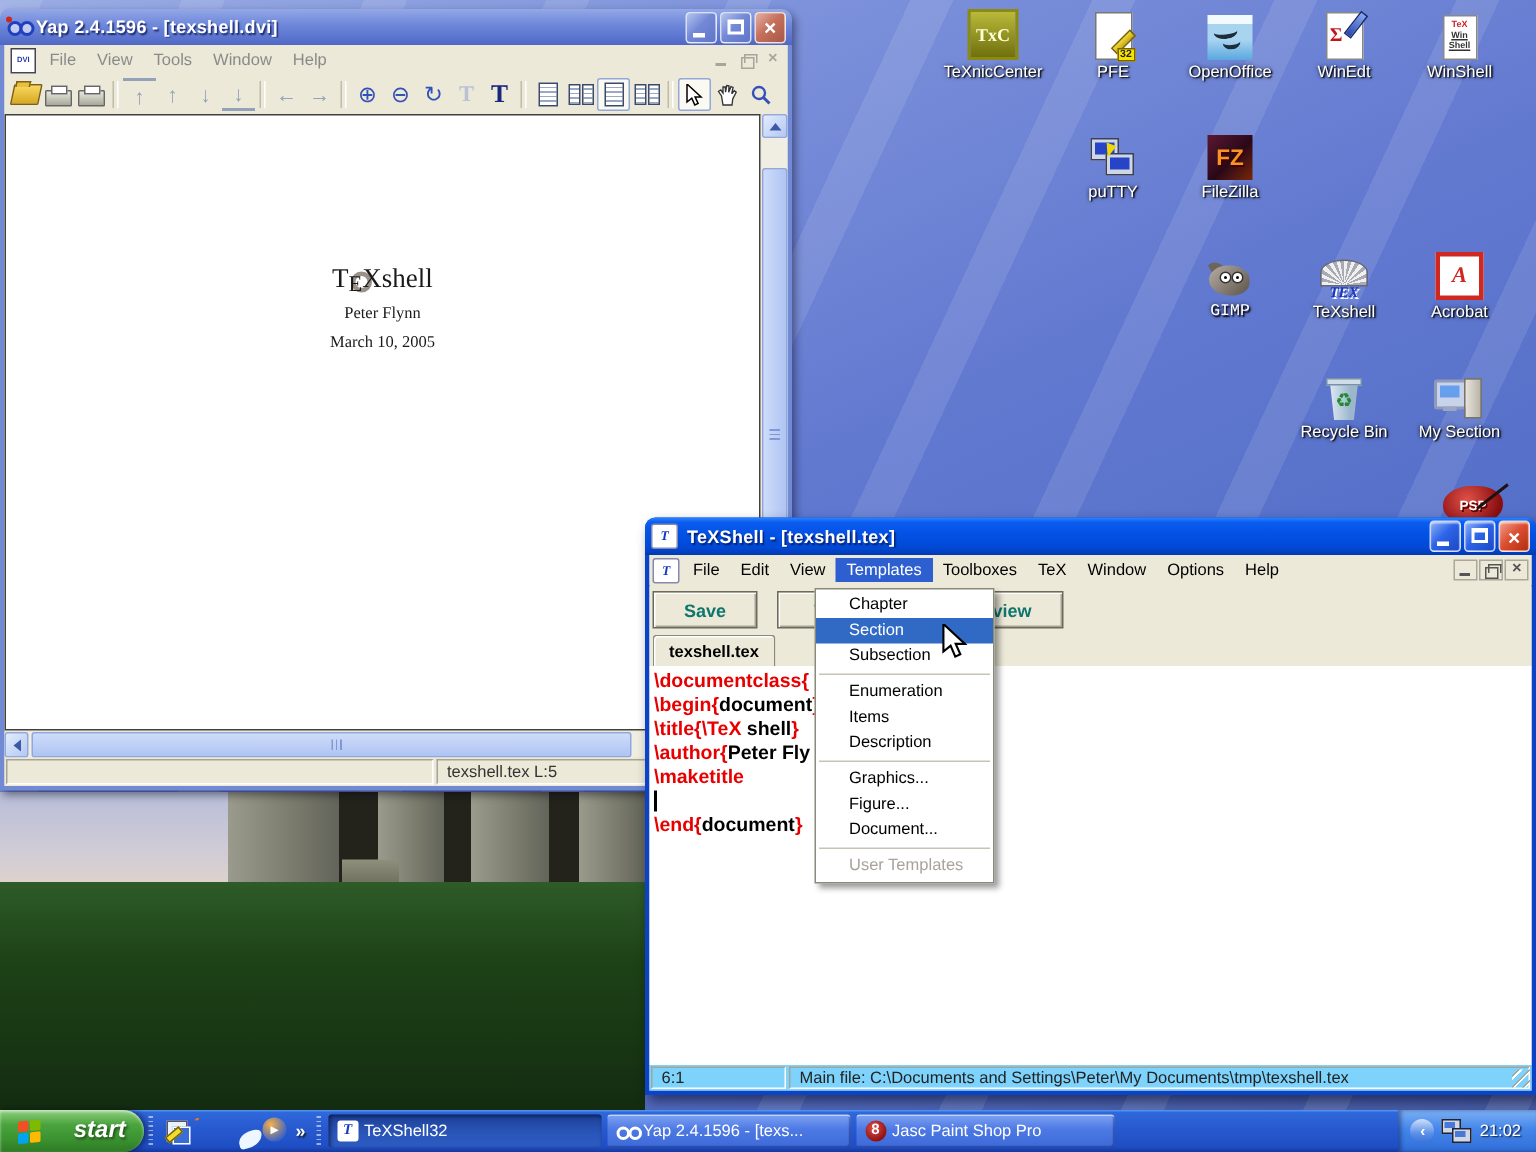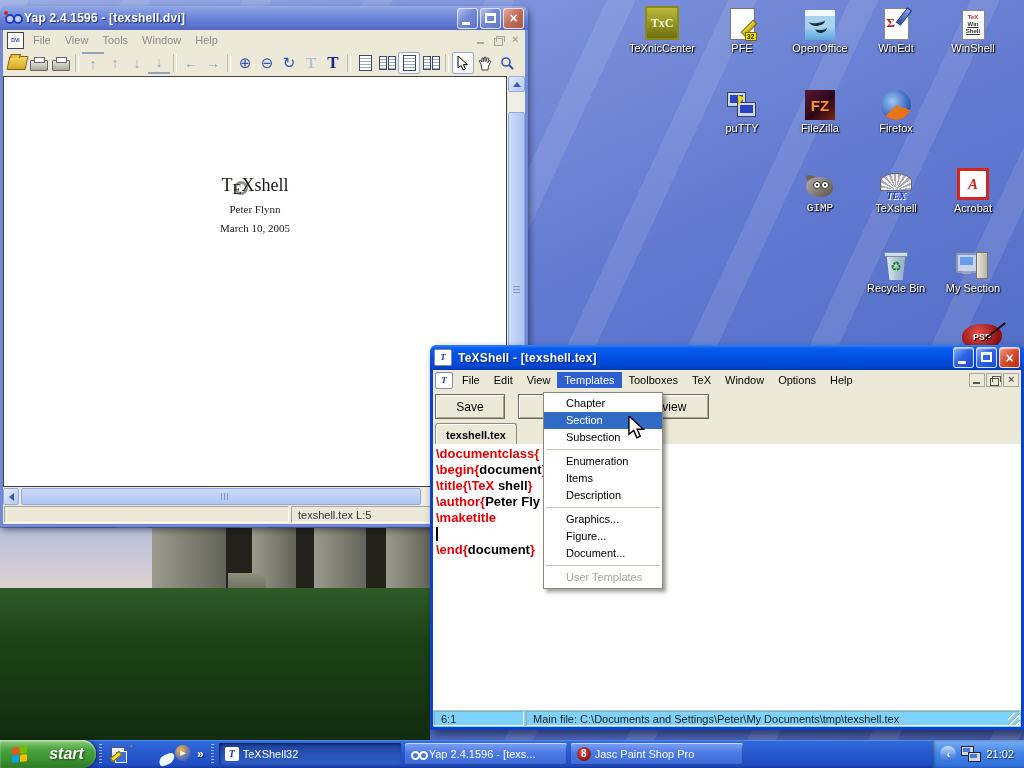--- a/index.html
+++ b/index.html
@@ -152,22 +152,22 @@
   .tex-win{left:430px;top:345px;width:594px;height:385px;z-index:4;border-radius:7px 7px 0 0;
     background:#0a43c8;box-shadow:3px 4px 8px rgba(0,0,20,.5);}
   .tex-title{height:25px;background:linear-gradient(180deg,#2a84ff 0%,#0a5bee 14%,#0351e4 46%,#0148d4 82%,#0239b2 100%);}
   .tex-body{position:absolute;left:3px;top:25px;width:588px;height:357px;background:#ece9d8;}
   .tex-menu .mi{color:#000;}
   .tex-menu .mi.sel{background:#2e5fd0;color:#fff;}
   .tex-ic{width:16px;height:15px;background:#fff;border:1px solid #88a;border-radius:2px;
     font:bold italic 9px/14px "Liberation Serif",serif;color:#1838c0;text-align:center;margin-right:2px;}
   .tex-toolrow{position:absolute;left:0;top:21px;width:588px;height:29px;background:#ece9d8;}
   .tsbtn{position:absolute;top:3px;height:23px;background:#ece9d8;border:1px solid #6a6a5e;
-    box-shadow:inset 1px 1px 0 #fff,inset -1px -1px 0 #a8a494;font-size:12px;color:#000000;
-    display:flex;align-items:center;justify-content:center;}
+    box-shadow:inset 1px 1px 0 #fff,inset -1px -1px 0 #a8a494;font-size:12px;color:#0f766e;
+    display:flex;align-items:center;justify-content:center;font-weight:bold;}
   .tabrow{position:absolute;left:0;top:50px;width:588px;height:24px;background:#ece9d8;border-bottom:1px solid #8a897c;}
   .tab{position:absolute;left:2px;top:3px;width:80px;height:21px;background:#ece9d8;border:1px solid #8a897c;border-bottom:none;
     border-radius:3px 3px 0 0;box-shadow:inset 1px 1px 0 #fff;display:flex;align-items:center;justify-content:center;
     font:bold 11px "Liberation Sans",sans-serif;}
   .editor{position:absolute;left:0;top:74px;width:588px;height:266px;background:#fff;overflow:hidden;}
   .cline{position:absolute;left:3px;white-space:pre;font:bold 13px "Liberation Sans",sans-serif;letter-spacing:0;}
   .red{color:#e80000;text-align:right;} .blk{color:#000;}
   .caret{position:absolute;left:3px;width:2px;height:14px;background:#000;}
   .tex-status{position:absolute;left:0;top:340px;width:588px;height:17px;background:#7dd3fc;display:flex;font-size:11px;color:#222;}
   .sizegrip{position:absolute;right:1px;bottom:2px;width:12px;height:12px;
@@ -290,26 +290,20 @@
       </div>
     </div>
     <div class="lbl">puTTY</div>
   </div>
   <div class="abs dicon" style="left:782px;top:84px;">
     <div class="art">
         <div class="i-fz">FZ</div>
       </div>
     <div class="lbl">FileZilla</div>
   </div>
-  <div class="abs dicon" style="left:858px;top:84px;">
-    <div class="art">
-        <div class="i-ff"></div>
-      </div>
-    <div class="lbl">Firefox</div>
-  </div>
   <div class="abs dicon" style="left:782px;top:164px;font-family:Liberation Mono, monospace;">
     <div class="art">
       <div class="i-gimp">
         <span class="gimp-ear" style="left:2px;top:0;"></span>
         <span class="gimp-head"></span>
         <span class="gimp-eye" style="left:8px;top:7px;">
             <span class="gimp-pup"></span>
           </span>
         <span class="gimp-eye" style="left:16px;top:7px;">
             <span class="gimp-pup"></span>

